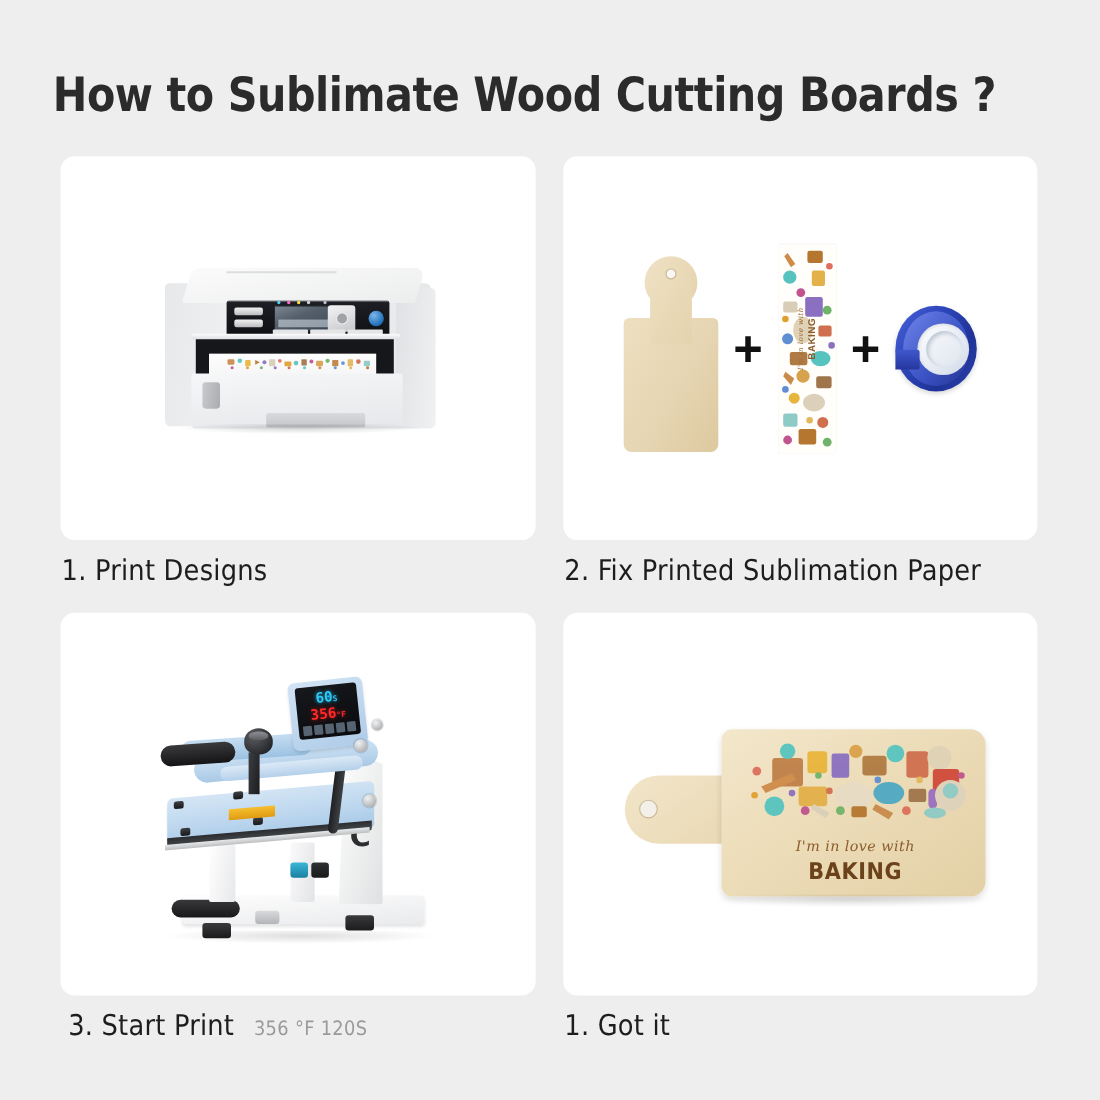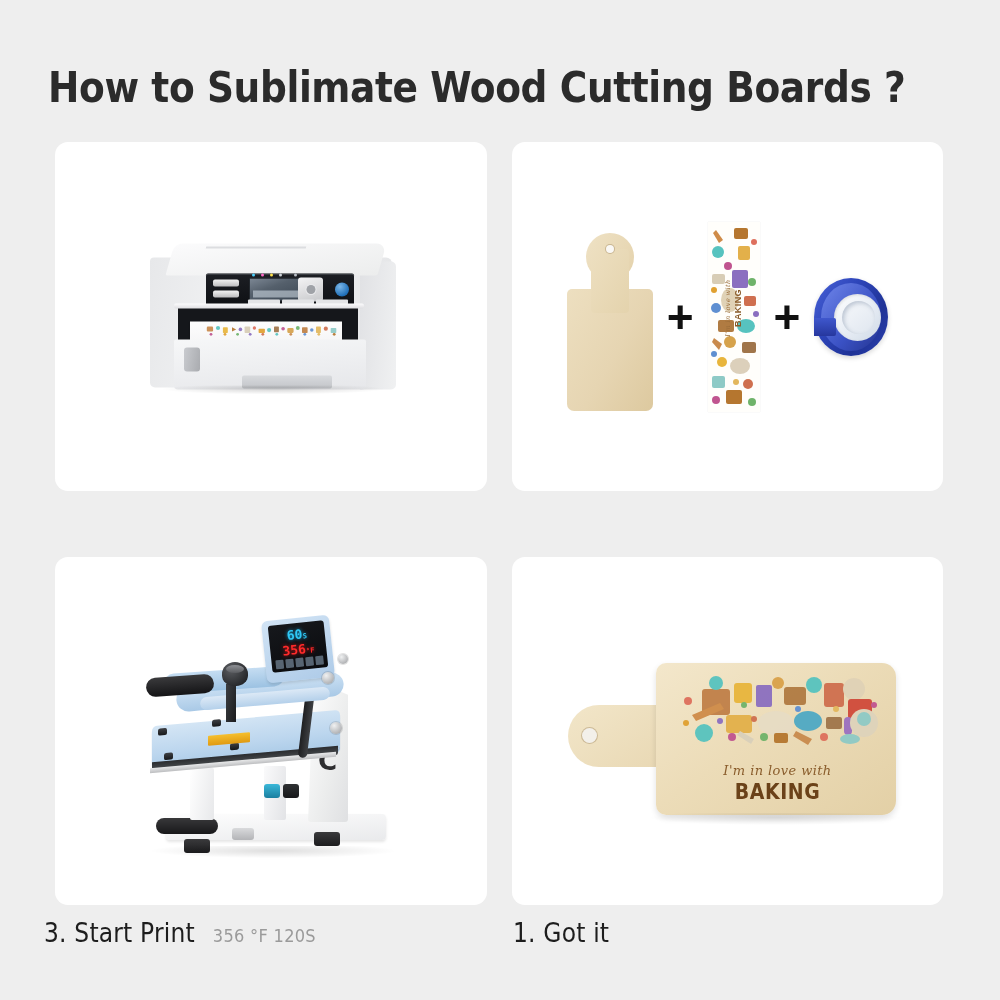--- a/index.html
+++ b/index.html
@@ -39,21 +39,21 @@
   .caption{
     position:absolute;
     font-family:"DejaVu Sans Condensed","Liberation Sans",sans-serif;
     font-size:26px;
     color:#1d1d1d;
     white-space:nowrap;
     letter-spacing:0.2px;
   }
   #cap1{ left:56px;  top:504px; }
   #cap2{ left:513px; top:504px; }
-  #cap3{ left:44px;  top:918px;text-align:center; }
+  #cap3{ left:62px;  top:918px;text-align:center; }
   #cap4{ left:513px; top:918px; }
   .caption .sub{
     font-size:18px;
     color:#9a9a9a;
     margin-left:18px;
     letter-spacing:0.3px;
   }
 
   
   .printer{
@@ -751,20 +751,26 @@
         </g>
       </svg>
       <div class="bd-txt">
         <span class="scr">I'm in love with</span>
         <span class="big">BAKING</span>
       </div>
       <div class="bd-shadow"></div>
     </div>
   </div>
 
+  <div class="caption" id="cap1">
+    <span>1. Print Designs</span>
+  </div>
+  <div class="caption" id="cap2">
+    <span>2. Fix Printed Sublimation Paper</span>
+  </div>
   <div class="caption" id="cap3">
     <span>3. Start Print</span><span class="sub">356 °F 120S</span>
   </div>
   <div class="caption" id="cap4">
     <span>1. Got it</span>
   </div>
 
 </div>
 
 </body></html>

